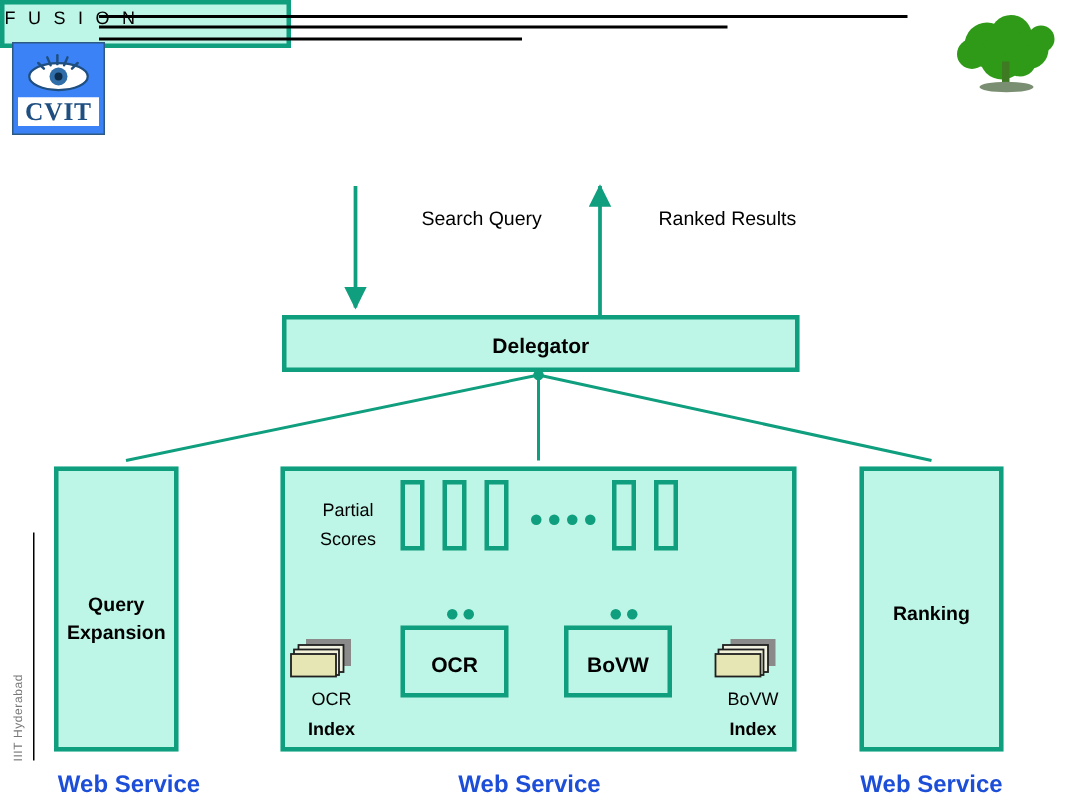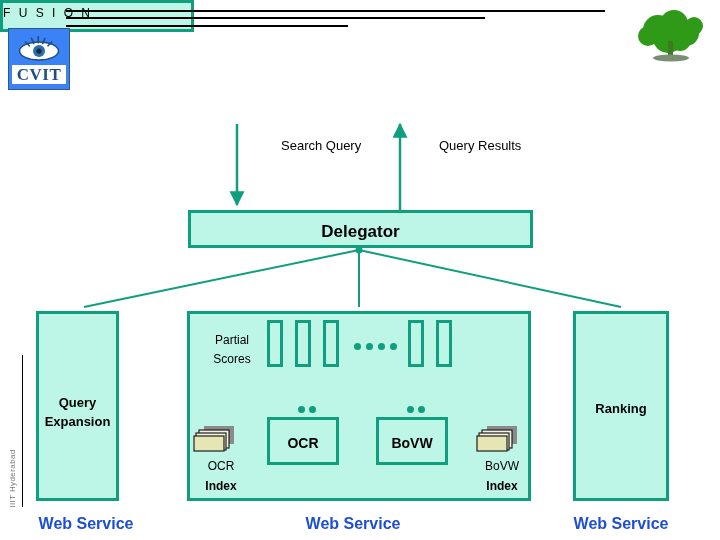--- a/index.html
+++ b/index.html
@@ -44,21 +44,21 @@
   }
 
   
   .box{position:absolute;box-sizing:border-box;background:#bdf5e6;border:3px solid #0f9e7e;}
   .box > span{
     position:absolute;left:0;right:0;text-align:center;
     font-weight:bold;color:#000;
   }
 
   #delegator{left:188px;top:210px;width:345px;height:38px;}
-  #delegator span{top:9px;font-size:17px;}
+  #delegator span{top:9px;font-size:14px;}
 
   #panel-left{left:36px;top:311px;width:83px;height:190px;}
   #panel-left span{top:79px;font-size:13px;line-height:19px;}
 
   #panel-mid{left:187px;top:311px;width:344px;height:190px;}
 
   #panel-right{left:573px;top:311px;width:96px;height:190px;padding-left:43px;}
   #panel-right span{top:87px;font-size:13px;}
 
   #fusion{left:267px;top:375px;width:188px;height:26px;background:#bdf5e6;border:3px solid #0f9e7e;}
@@ -177,21 +177,21 @@
     </g>
 
     <line x1="233" y1="440" x2="265" y2="440" stroke="#1f1f1f" stroke-width="2" marker-end="url(#ar-dark)"></line>
     <line x1="512" y1="440" x2="450" y2="440" stroke="#1f1f1f" stroke-width="2" marker-end="url(#ar-dark)"></line>
 
     <line x1="303" y1="500" x2="303" y2="467" stroke="#1f1f1f" stroke-width="2" marker-end="url(#ar-dark)"></line>
     <line x1="412" y1="500" x2="412" y2="467" stroke="#1f1f1f" stroke-width="2" marker-end="url(#ar-dark)"></line>
   </svg>
 
   <div class="arrowlbl" id="lbl-sq">Search Query</div>
-  <div class="arrowlbl" id="lbl-rr">Query Results</div>
+  <div class="arrowlbl" id="lbl-rr">Ranked Results</div>
 
   <div class="box" id="delegator">
     <span>Delegator</span>
   </div>
 
   <div class="box" id="panel-left">
     <span>Query<br>Expansion</span>
   </div>
 
   <div class="box" id="panel-mid"></div>

